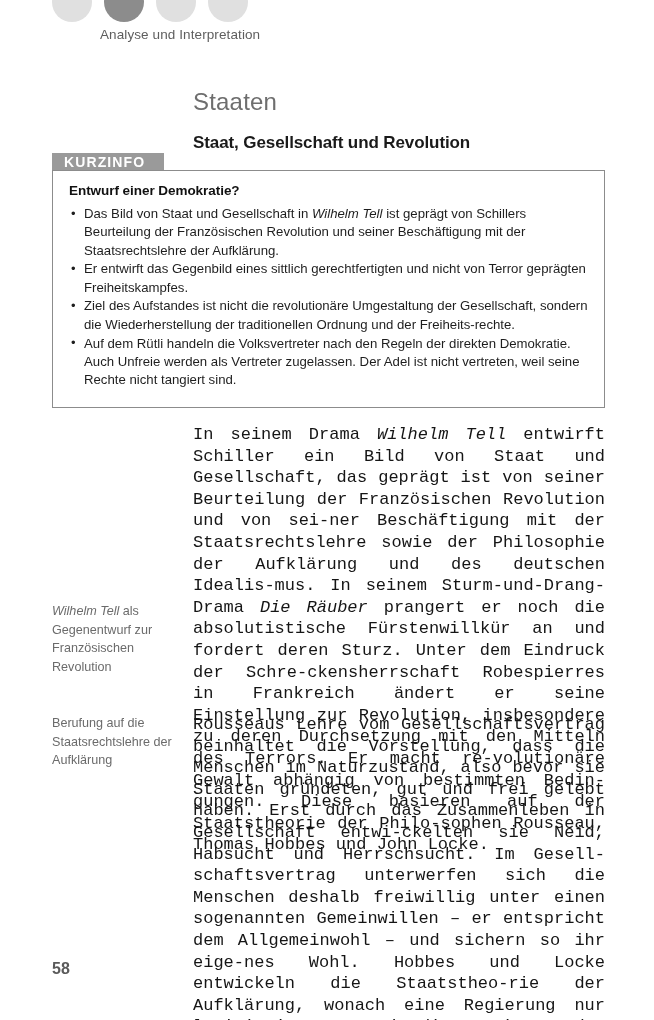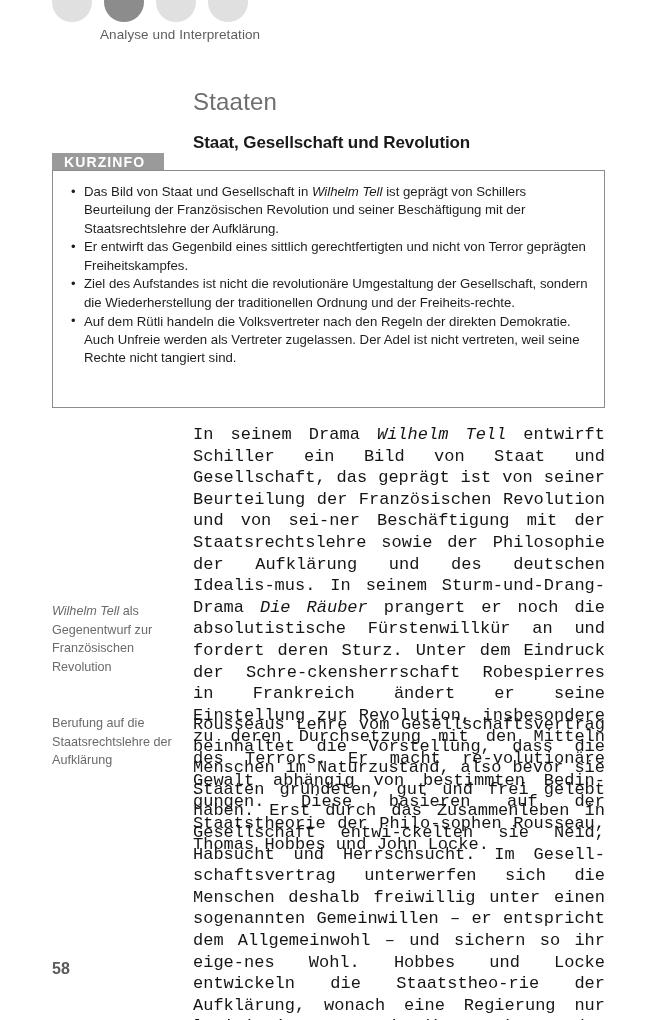--- a/index.html
+++ b/index.html
@@ -182,20 +182,21 @@
 
 <div id="running-head-label">Analyse und Interpretation</div>
 
 <div id="section-kicker">Staaten</div>
 
 <div id="section-title">Staat, Gesellschaft und Revolution</div>
 
 <div id="kurzinfo-tab">KURZINFO</div>
 
 <div id="kurzinfo-box">
+  <div id="kurzinfo-heading">Entwurf einer Demokratie?</div>
   <ul id="kurzinfo-list">
       <li>Das Bild von Staat und Gesellschaft in <em>Wilhelm Tell</em> ist geprägt von Schillers Beurteilung der Französischen Revolution und seiner Beschäftigung mit der Staatsrechtslehre der Aufklärung.</li>
       <li>Er entwirft das Gegenbild eines sittlich gerechtfertigten und nicht von Terror geprägten Freiheitskampfes.</li>
       <li>Ziel des Aufstandes ist nicht die revolutionäre Umgestaltung der Gesellschaft, sondern die Wiederherstellung der traditionellen Ordnung und der Freiheits-rechte.</li>
       <li>Auf dem Rütli handeln die Volksvertreter nach den Regeln der direkten Demokratie. Auch Unfreie werden als Vertreter zugelassen. Der Adel ist nicht vertreten, weil seine Rechte nicht tangiert sind.</li>
     </ul>
 </div>
 
 <div id="body-area">
 

